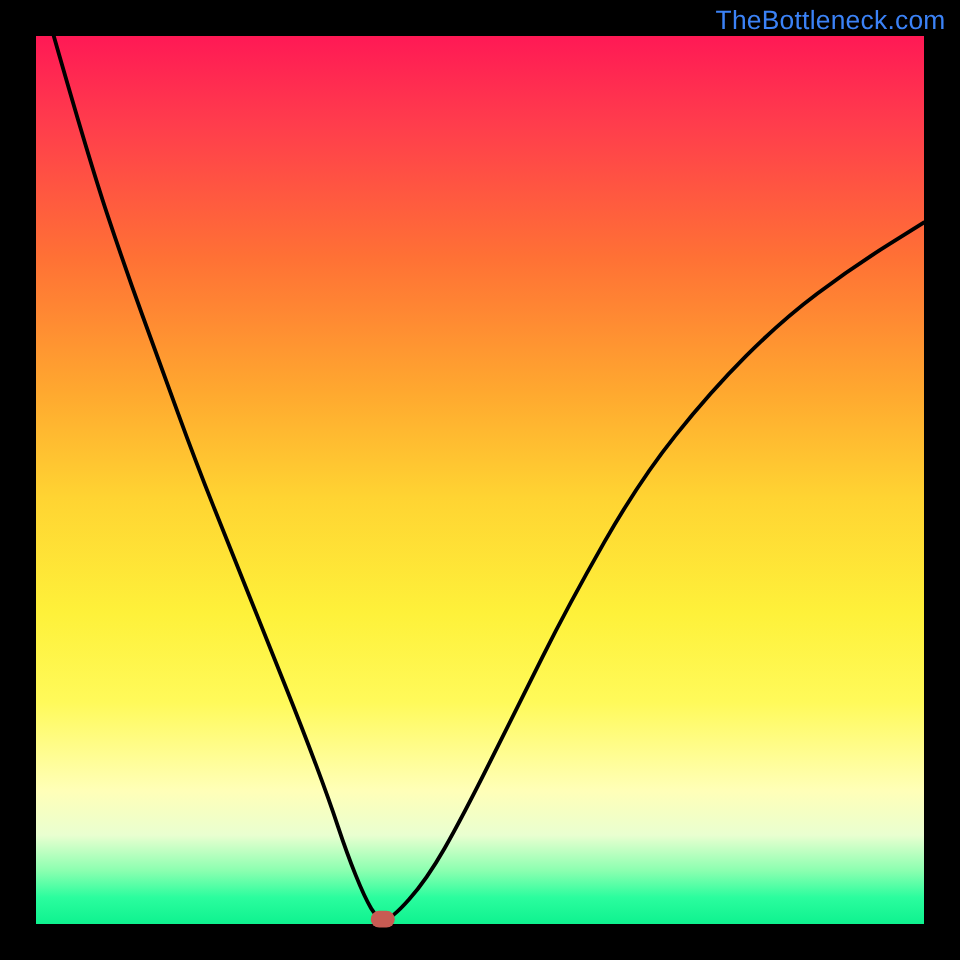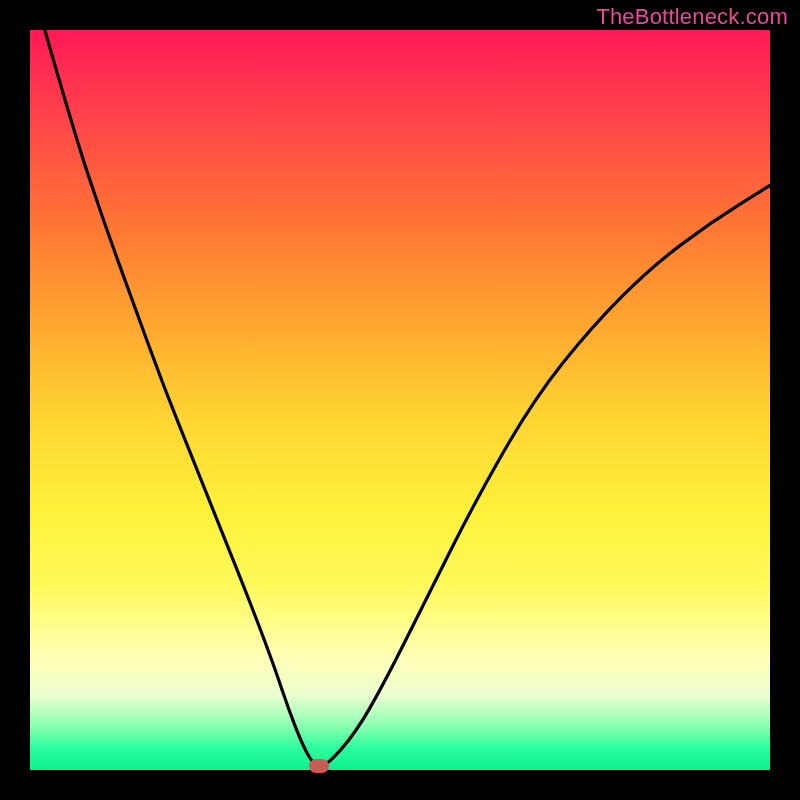--- a/index.html
+++ b/index.html
@@ -37,21 +37,21 @@
       #e9ffd0 90%,
       #8bffb0 94%,
       #2bfd9e 97%,
       #0ef28f 100%
     );
   }
   .watermark {
     position: absolute;
     top: 4px;
     right: 12px;
-    color: #ec4899;
+    color: #3b82f6;
     font-size: 22px;
     font-weight: 500;
     letter-spacing: 0.2px;
     z-index: 5;
   }
   svg.curve {
     position: absolute;
     top: 0;
     left: 0;
     width: 740px;

